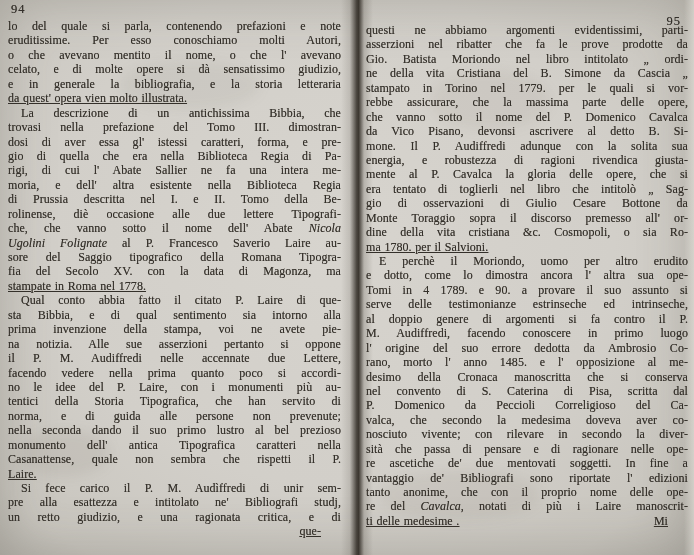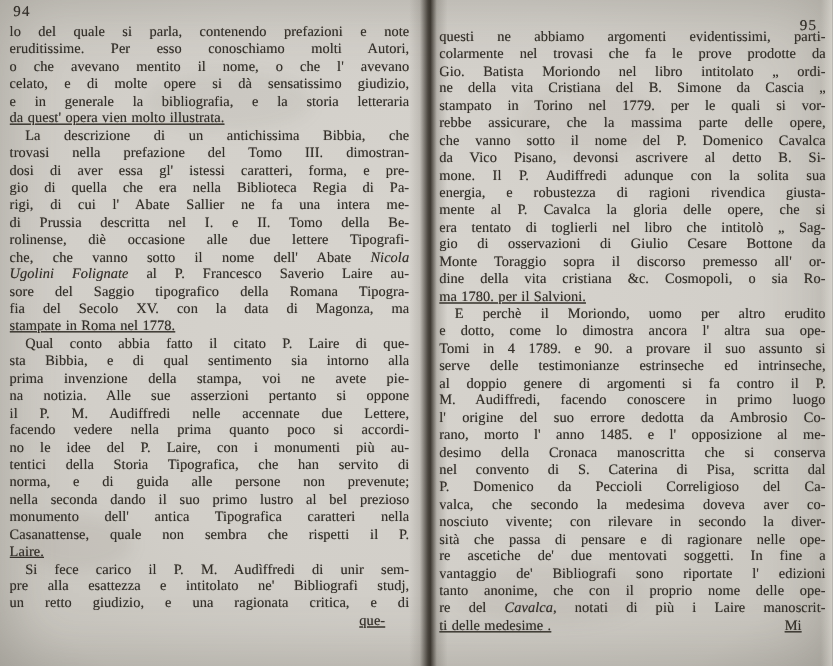--- a/index.html
+++ b/index.html
@@ -91,20 +91,21 @@
         <div class="line"><span class="line-text"><span>eruditissime. Per esso conoschiamo molti Autori,</span></span></div>
         <div class="line"><span class="line-text"><span>o che avevano mentito il nome, o che l' avevano</span></span></div>
         <div class="line"><span class="line-text"><span>celato, e di molte opere si dà sensatissimo giudizio,</span></span></div>
         <div class="line"><span class="line-text"><span>e in generale la bibliografia, e la storia letteraria</span></span></div>
         <div class="line end"><span class="line-text"><span>da quest' opera vien molto illustrata.</span></span></div>
         <div class="line indent"><span class="line-text"><span>La descrizione di un antichissima Bibbia, che</span></span></div>
         <div class="line"><span class="line-text"><span>trovasi nella prefazione del Tomo III. dimostran-</span></span></div>
         <div class="line"><span class="line-text"><span>dosi di aver essa gl' istessi caratteri, forma, e pre-</span></span></div>
         <div class="line"><span class="line-text"><span>gio di quella che era nella Biblioteca Regia di Pa-</span></span></div>
         <div class="line"><span class="line-text"><span>rigi, di cui l' Abate Sallier ne fa una intera me-</span></span></div>
+        <div class="line"><span class="line-text"><span>moria, e dell' altra esistente nella Biblioteca Regia</span></span></div>
         <div class="line"><span class="line-text"><span>di Prussia descritta nel I. e II. Tomo della Be-</span></span></div>
         <div class="line"><span class="line-text"><span>rolinense, diè occasione alle due lettere Tipografi-</span></span></div>
         <div class="line"><span class="line-text"><span>che, che vanno sotto il nome dell' Abate </span><span class="it">Nicola</span></span></div>
         <div class="line"><span class="line-text"><span class="it">Ugolini Folignate</span><span> al P. Francesco Saverio Laire au-</span></span></div>
         <div class="line"><span class="line-text"><span>sore del Saggio tipografico della Romana Tipogra-</span></span></div>
         <div class="line"><span class="line-text"><span>fia del Secolo XV. con la data di Magonza, ma</span></span></div>
         <div class="line end"><span class="line-text"><span>stampate in Roma nel 1778.</span></span></div>
         <div class="line indent"><span class="line-text"><span>Qual conto abbia fatto il citato P. Laire di que-</span></span></div>
         <div class="line"><span class="line-text"><span>sta Bibbia, e di qual sentimento sia intorno alla</span></span></div>
         <div class="line"><span class="line-text"><span>prima invenzione della stampa, voi ne avete pie-</span></span></div>
@@ -125,21 +126,21 @@
           <span class="line-text"></span>
           <span class="cw">que-</span>
         </div>
       </div>
   </section>
 
   <section class="page right">
     <div class="folio fr">95</div>
     <div class="lines">
         <div class="line"><span class="line-text"><span>questi ne abbiamo argomenti evidentissimi, parti-</span></span></div>
-        <div class="line"><span class="line-text"><span>colarmente nel trovasi che fa le prove prodotte da</span></span></div>
+        <div class="line"><span class="line-text"><span>asserzioni nel ribatter che fa le prove prodotte da</span></span></div>
         <div class="line"><span class="line-text"><span>Gio. Batista Moriondo nel libro intitolato „ ordi-</span></span></div>
         <div class="line"><span class="line-text"><span>ne della vita Cristiana del B. Simone da Cascia „</span></span></div>
         <div class="line"><span class="line-text"><span>stampato in Torino nel 1779. per le quali si vor-</span></span></div>
         <div class="line"><span class="line-text"><span>rebbe assicurare, che la massima parte delle opere,</span></span></div>
         <div class="line"><span class="line-text"><span>che vanno sotto il nome del P. Domenico Cavalca</span></span></div>
         <div class="line"><span class="line-text"><span>da Vico Pisano, devonsi ascrivere al detto B. Si-</span></span></div>
         <div class="line"><span class="line-text"><span>mone. Il P. Audiffredi adunque con la solita sua</span></span></div>
         <div class="line"><span class="line-text"><span>energia, e robustezza di ragioni rivendica giusta-</span></span></div>
         <div class="line"><span class="line-text"><span>mente al P. Cavalca la gloria delle opere, che si</span></span></div>
         <div class="line"><span class="line-text"><span>era tentato di toglierli nel libro che intitolò „ Sag-</span></span></div>

